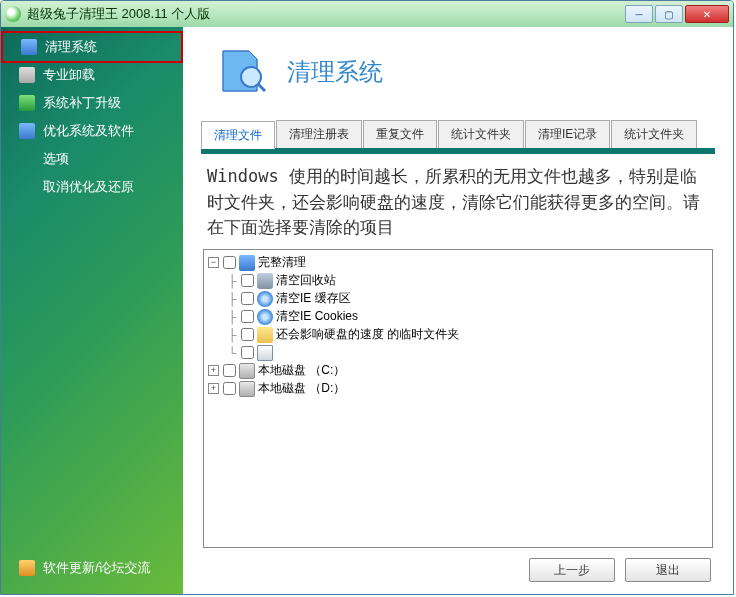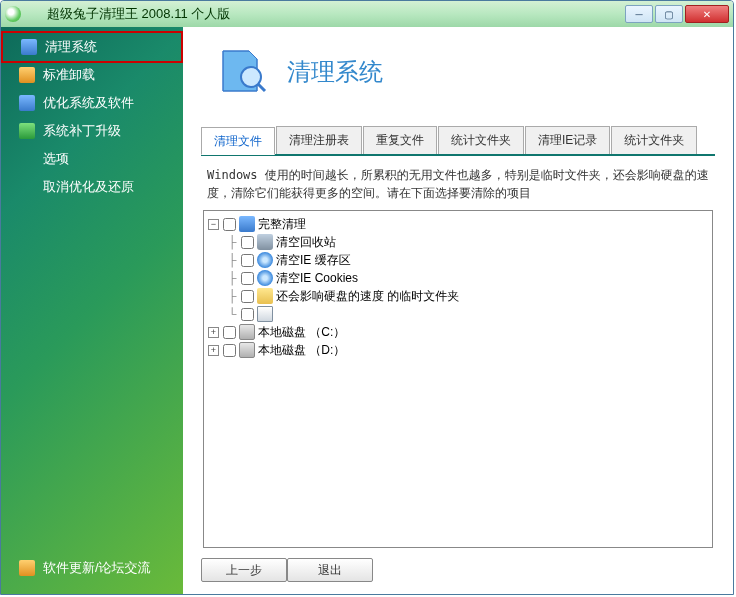--- a/index.html
+++ b/index.html
@@ -20,21 +20,20 @@
       position: relative;
     }
     .titlebar {
       height: 26px;
       background: linear-gradient(to bottom, #d4f0d4, #b8e8c0, #9dd8a8);
       display: flex;
       align-items: center;
       padding: 0 4px;
       color: #003300;
       font-size: 13px;
-      gap: 20px;
     }
     .titlebar-icon {
       width: 16px; height: 16px; margin-right: 6px;
       background: radial-gradient(circle at 6px 6px, #fff 20%, #6c6 60%, #3a3 100%);
       border-radius: 50%;
     }
     .titlebar-title { flex: 1; }
     .window-controls { display: flex; gap: 2px; }
     .win-btn {
       width: 28px; height: 18px;
@@ -103,43 +102,43 @@
       position: relative;
     }
     .header-icon svg { width: 100%; height: 100%; }
     .header-title {
       font-size: 24px;
       color: #3388cc;
       font-weight: normal;
     }
     .tabs {
       display: flex;
-      border-bottom: 2px solid #0f766e;
-      margin-top: 9px;
+      border-bottom: 6px solid #0f766e;
+      margin-top: 3px;
     }
     .tab {
       padding: 5px 12px 4px;
       border: 1px solid #aaa;
       border-bottom: none;
       background: #f0f0f0;
       margin-right: 1px;
       cursor: pointer;
       color: #333;
       font-size: 12px;
     }
     .tab.active {
       background: #fff;
       color: #1166cc;
       position: relative;
       top: 1px;
       border-bottom: 1px solid #fff;
     }
     .description {
       padding: 10px 6px 6px 6px;
-      font-size: 12px;
+      font-size: 17px;
       color: #333;
       line-height: 1.5;
       font-family: "SimSun", monospace;
     }
     .tree-panel {
       flex: 1;
       border: 1px solid #888;
       margin: 2px 2px 0 2px;
       overflow: auto;
       padding: 4px 2px;
@@ -182,20 +181,22 @@
     }
     .tree-line {
       display: inline-block;
       width: 18px;
       color: #888;
       text-align: center;
       flex-shrink: 0;
     }
     .button-row {
       display: flex;
+      justify-content: flex-end;
+      gap: 10px;
       padding: 10px 4px 0 0;
     }
     .btn {
       min-width: 86px;
       height: 24px;
       border: 1px solid #888;
       background: linear-gradient(to bottom, #fff, #e4e4e4);
       border-radius: 2px;
       cursor: pointer;
       font-size: 12px;
@@ -231,30 +232,30 @@
   </div>
 
   <div class="content">
 
     <div class="sidebar">
       <div class="sidebar-item highlighted">
         <span class="sidebar-icon ic-blue"></span>
         <span>清理系统</span>
       </div>
       <div class="sidebar-item">
-        <span class="sidebar-icon ic-orange"></span>
-        <span>标准卸载</span>
+        <span class="sidebar-icon ic-gray"></span>
+        <span>专业卸载</span>
+      </div>
+      <div class="sidebar-item">
+        <span class="sidebar-icon ic-green"></span>
+        <span>系统补丁升级</span>
       </div>
       <div class="sidebar-item">
         <span class="sidebar-icon ic-blue"></span>
         <span>优化系统及软件</span>
-      </div>
-      <div class="sidebar-item">
-        <span class="sidebar-icon ic-green"></span>
-        <span>系统补丁升级</span>
       </div>
       <div class="sidebar-item">
         <span class="sidebar-icon"></span>
         <span>选项</span>
       </div>
       <div class="sidebar-item">
         <span class="sidebar-icon"></span>
         <span>取消优化及还原</span>
       </div>
 

